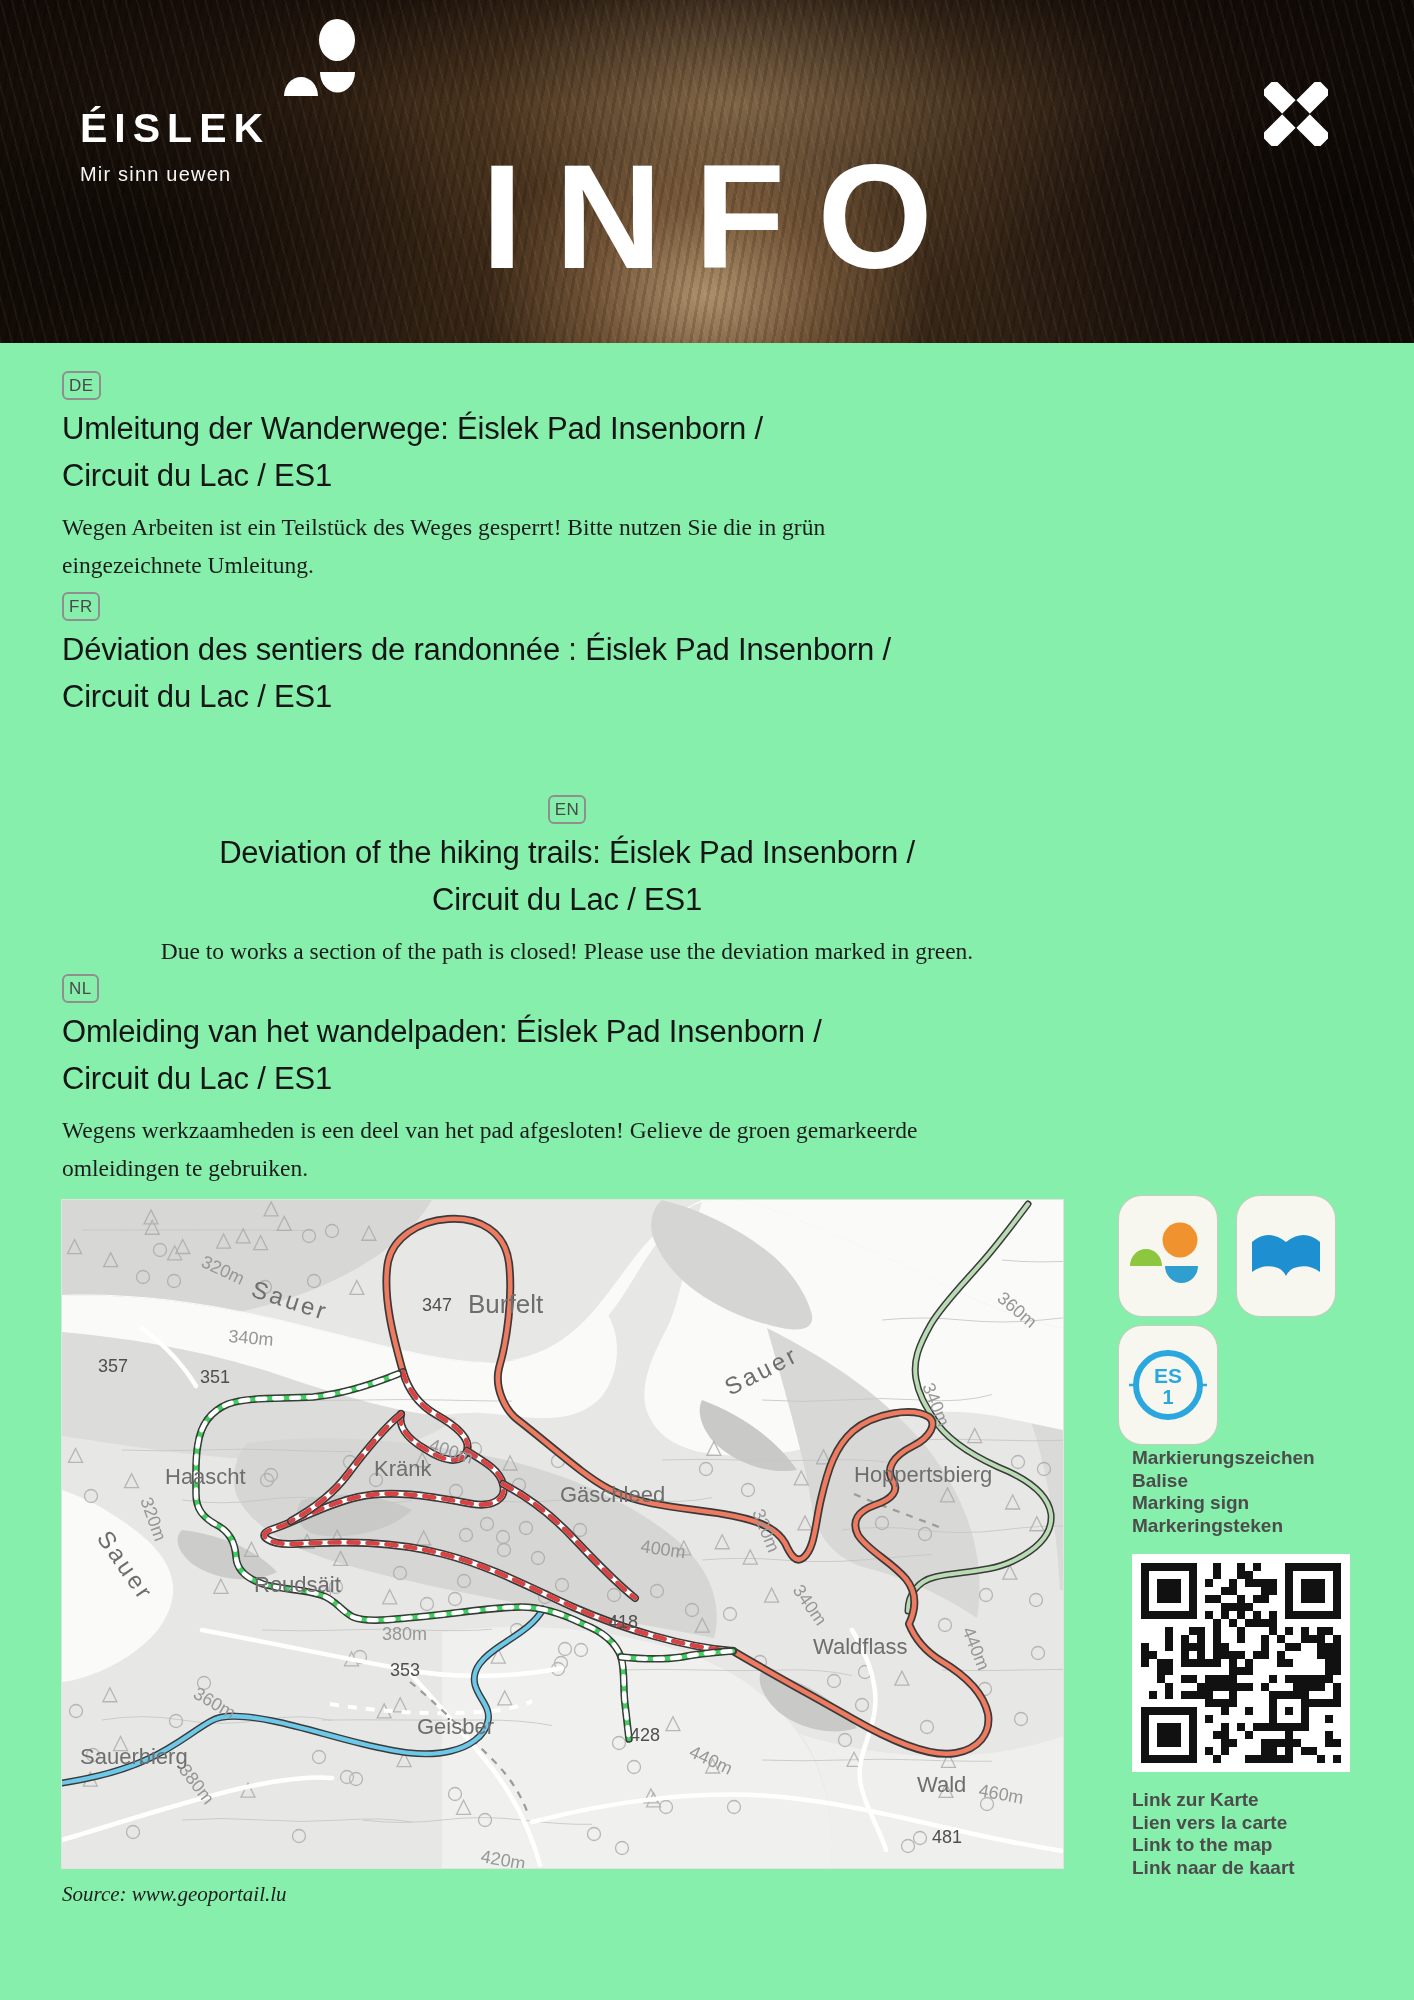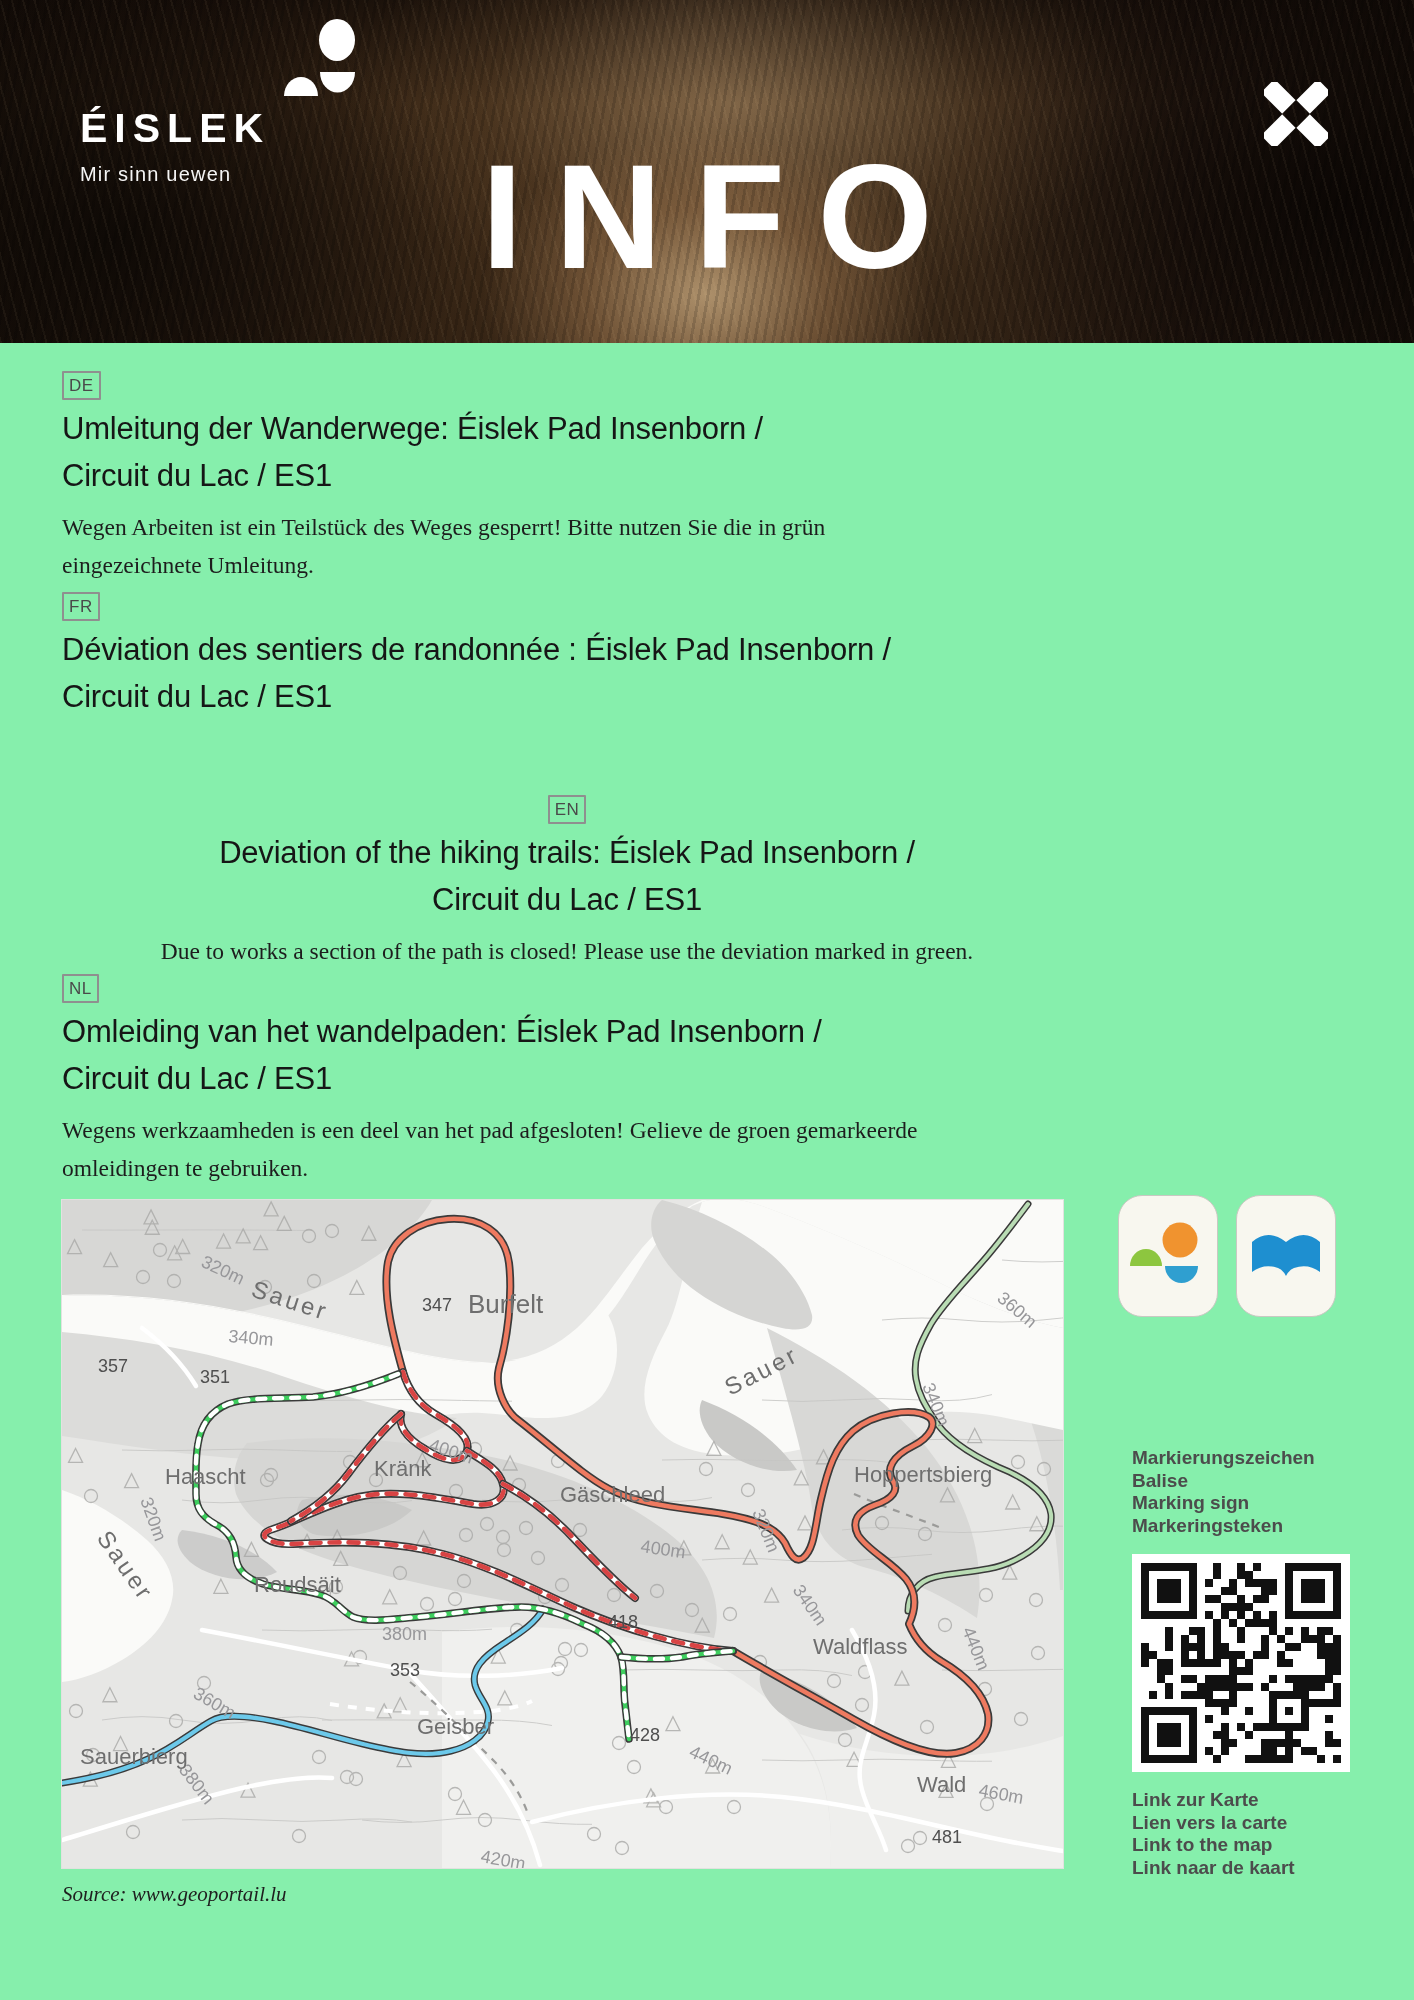--- a/index.html
+++ b/index.html
@@ -21,21 +21,21 @@
   #brand{position:absolute;left:80px;top:108px;z-index:3;color:#fff;}
   #brand-name{font-size:41px;font-weight:700;letter-spacing:7px;line-height:1;}
   #brand-tagline{margin-top:14px;font-size:20px;font-weight:400;letter-spacing:1.2px;opacity:.96;}
   #brand-dots{position:absolute;left:200px;top:-90px;}
   #info-title{position:absolute;left:0;top:143px;width:1414px;text-align:center;z-index:2;
       color:#ffffff;font-size:148px;line-height:1;font-weight:700;letter-spacing:.22em;text-indent:.22em;
       font-family:"Liberation Sans","DejaVu Sans",sans-serif;}
   #lux-x{position:absolute;left:1263px;top:82px;z-index:3;}
   
   .section{position:absolute;left:62px;width:1010px;}
-  .lang-badge{display:inline-block;border:2px solid #8f8f8f;border-radius:1px;color:#4a4a4a;
+  .lang-badge{display:inline-block;border:2px solid #8f8f8f;border-radius:6px;color:#4a4a4a;
       font-size:17px;font-weight:400;padding:2px 5px;line-height:1.25;letter-spacing:.5px;}
   .section-heading{margin-top:5px;font-size:31px;font-weight:400;line-height:47px;color:#161616;
       letter-spacing:-.2px;white-space:pre-line;}
   .section-body{margin-top:9px;font-size:23.5px;line-height:38px;color:#1d1d1d;white-space:pre-line;
       font-family:"Liberation Serif","DejaVu Serif",serif;}
   #section-de{top:371px;} #section-fr{top:592px;} #section-en{top:795px;text-align:center;} #section-nl{top:974px;}
   
   #map-wrap{position:absolute;left:62px;top:1200px;width:1001px;height:668px;background:#fafaf8;
       outline:1px solid #e2e2e0;}
   #source-note{position:absolute;left:62px;top:1882px;font-size:21px;font-style:italic;color:#1e1e1e;
@@ -378,20 +378,29 @@
   <div class="icon-card" id="card-landscape">
     <svg width="80" height="76" viewBox="0 0 80 76">
       <path id="hill-green" d="M2,48 a16,17 0 0 1 32,0 Z" fill="#8dc63f"></path>
       <circle id="sun-orange" cx="52" cy="22" r="17.5" fill="#f0932f"></circle>
       <path id="water-blue" d="M37,48 a16.5,17 0 0 0 33,0 Z" fill="#2f9fd0"></path>
     </svg>
   </div>
   <div class="icon-card" id="card-book">
     <svg width="72" height="52" viewBox="0 0 72 52">
       <path id="book-shape" d="M2,12 Q18,-2 36,12 Q54,-2 70,12 L70,42 Q58,33 44,38 Q39,40 36,46 Q33,40 28,38 Q14,33 2,42 Z" fill="#1e8fd0"></path>
+    </svg>
+  </div>
+  <div class="icon-card" id="card-es1">
+    <svg width="86" height="86" viewBox="0 0 86 86">
+      <circle id="es-circle" cx="43" cy="43" r="32" fill="none" stroke-width="6" stroke="#2aa7de"></circle>
+      <line id="es-tick-l" x1="4" y1="43" x2="14" y2="43" stroke-width="2.5" stroke="#2aa7de"></line>
+      <line id="es-tick-r" x1="72" y1="43" x2="82" y2="43" stroke-width="2.5" stroke="#2aa7de"></line>
+      <text id="es-text-1" x="43" y="41" text-anchor="middle" font-size="21" font-weight="bold" fill="#2aa7de">ES</text>
+      <text id="es-text-2" x="43" y="62" text-anchor="middle" font-size="20" font-weight="bold" fill="#2aa7de">1</text>
     </svg>
   </div>
 
   <div class="side-lines" id="marking-labels">
     <div>Markierungszeichen</div>
     <div>Balise</div>
     <div>Marking sign</div>
     <div>Markeringsteken</div>
   </div>
 

